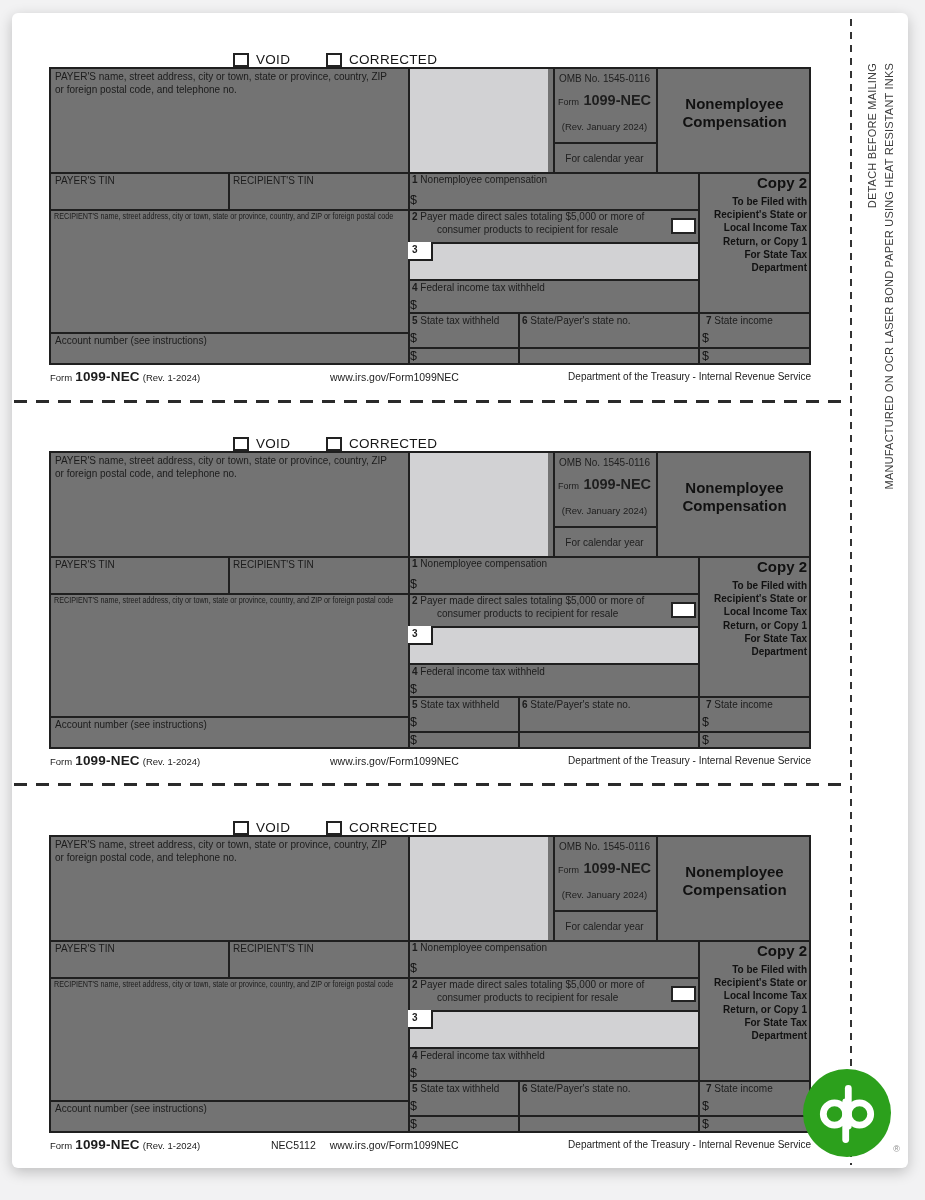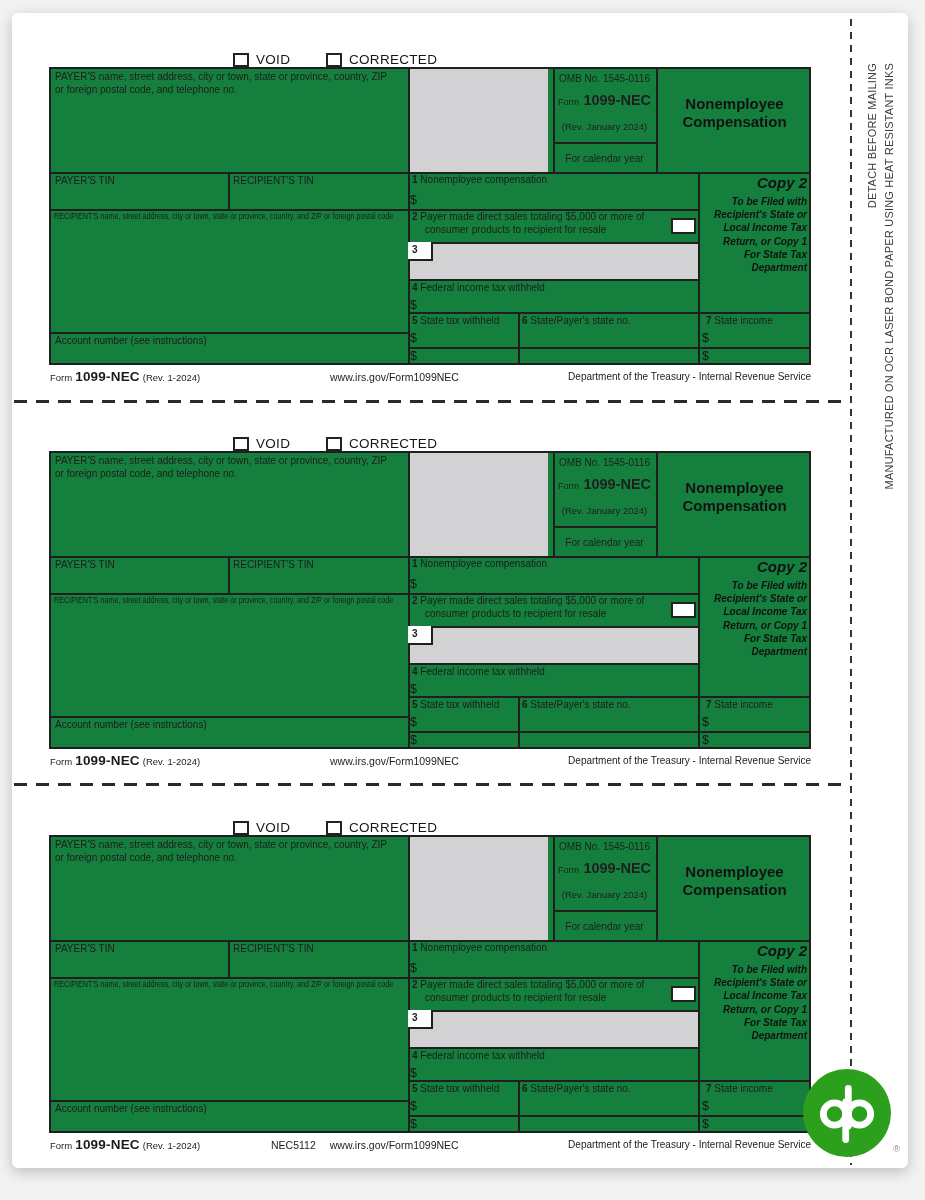--- a/index.html
+++ b/index.html
@@ -11,38 +11,38 @@
   .fc{position:absolute;left:37px;width:762px;height:336px;color:#1e1e1e;}
   .f1{top:40px}.f2{top:424px}.f3{top:808px}
   
   .voidrow{position:absolute;top:0;left:0;width:762px;height:15px;}
   .cb{position:absolute;width:16px;height:14px;border:2px solid #222;background:#fff;box-sizing:border-box;}
   .cb-void{left:184px;top:0;}
   .cb-corr{left:277px;top:0;}
   .cblbl{position:absolute;top:-1px;font-size:13.5px;letter-spacing:.3px;color:#161616;}
   .lbl-void{left:207px}.lbl-corr{left:300px}
   
-  .tbl{position:absolute;left:0;top:14px;width:762px;height:298px;border:2px solid #1f1f1f;box-sizing:border-box;background:#15803d;}
+  .tbl{position:absolute;left:0;top:14px;width:762px;height:298px;border:2px solid #1f1f1f;box-sizing:border-box;background:#737373;}
   .h,.v{position:absolute;background:#1f1f1f;}
   .h{height:2px;}.v{width:2px;}
   .grayfill{position:absolute;background:#d2d2d4;}
   .celllbl{position:absolute;font-size:10px;line-height:12.5px;color:#1c1c1c;}
   .num{font-weight:bold;}
   .dollar{position:absolute;font-size:12.5px;color:#141414;}
   .b3cell{position:absolute;left:357px;top:173px;width:25px;height:19px;background:#fff;border-right:2px solid #1f1f1f;border-bottom:2px solid #1f1f1f;box-sizing:border-box;font-size:10px;font-weight:bold;padding:2px 0 0 4px;}
   .ombtxt{position:absolute;left:502px;width:103px;text-align:center;}
   .cal{position:absolute;left:502px;top:73px;width:103px;height:30px;border-top:2px solid #1f1f1f;box-sizing:border-box;
        display:flex;align-items:center;justify-content:center;font-size:10px;}
   .title{position:absolute;left:605px;top:26px;width:157px;text-align:center;font-weight:bold;font-size:15px;line-height:18px;color:#111;}
-  .copyblk{position:absolute;left:647px;top:105px;width:109px;text-align:right;font-style:italic;}
+  .copyblk{position:absolute;left:647px;top:105px;width:109px;text-align:right;}
   .copytitle{font-weight:bold;font-size:15px;color:#111;margin-bottom:4px;}
   .copyline{font-weight:bold;font-size:10px;line-height:13.2px;color:#111;}
   .reciplbl{position:absolute;left:3px;top:142px;font-size:9px;white-space:nowrap;transform:scaleX(.8);transform-origin:0 0;color:#1c1c1c;}
   .cb2{position:absolute;left:620px;top:149px;width:25px;height:16px;border:2px solid #222;background:#fff;box-sizing:border-box;}
-  .indent2{margin-left:13px;}
+  .indent2{margin-left:25px;}
   
   .foot{position:absolute;left:0;top:315px;width:762px;height:18px;font-size:10px;color:#1c1c1c;}
   .fl{position:absolute;left:1px;top:1px;display:flex;align-items:baseline;gap:3px;}
   .fform{font-size:9.5px;}
   .fnum{font-size:13.5px;font-weight:bold;letter-spacing:.2px;}
   .frev{font-size:9.5px;}
   .fc1-url{position:absolute;left:281px;top:3px;font-size:10.5px;}
   .fcenter3{position:absolute;left:222px;top:3px;display:flex;gap:14px;font-size:10.5px;}
   .fr{position:absolute;right:0;top:3px;font-size:10px;text-align:right;}
   

